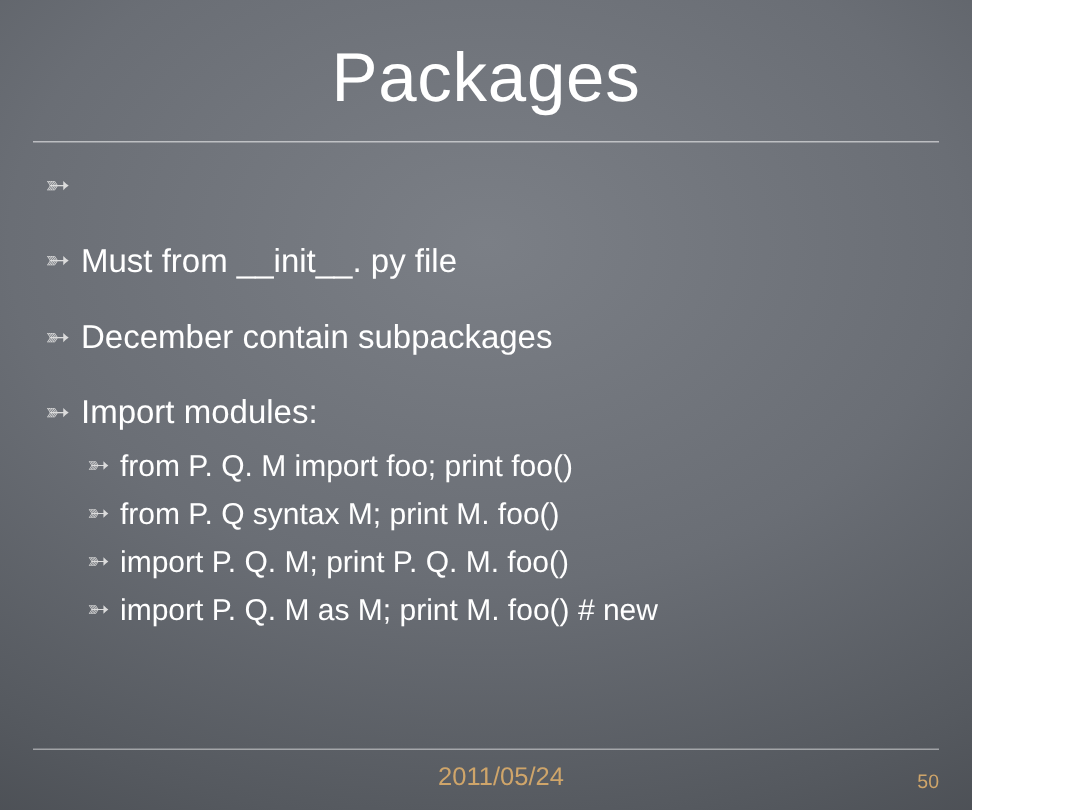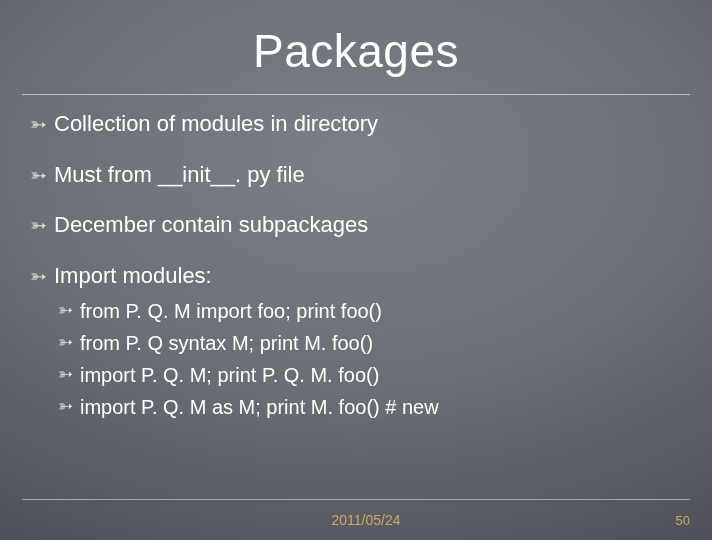--- a/index.html
+++ b/index.html
@@ -4,21 +4,21 @@
 <style>
   html, body {
     margin: 0;
     padding: 0;
     width: 720px;
     height: 540px;
     overflow: hidden;
     font-family: Verdana, Geneva, sans-serif;
   }
   .slide {
-    width: 712px;
+    width: 648px;
     height: 540px;
     background: radial-gradient(ellipse 140% 120% at 50% 30%, #7b7f86 0%, #6a6e75 35%, #55595f 60%, #3e4146 85%, #2c2e31 100%);
     position: relative;
     color: #ffffff;
     box-sizing: border-box;
   }
   .title {
     text-align: center;
     font-size: 46px;
     font-weight: 400;
@@ -73,21 +73,21 @@
     left: 22px;
     right: 22px;
     border-top: 1px solid rgba(255,255,255,0.45);
   }
   .footer-date {
     position: absolute;
     bottom: 12px;
     left: 0;
     right: 0;
     text-align: center;
-    font-size: 14px;
+    font-size: 17px;
     color: #cfa56a;
     padding-left: 20px;
   }
   .footer-num {
     position: absolute;
     bottom: 12px;
     right: 22px;
     font-size: 13px;
     color: #cfa56a;
   }
@@ -97,21 +97,20 @@
 
 <div class="slide">
 
   <div class="title">Packages</div>
   <div class="hr-top"></div>
 
   <div class="content">
 
     <div class="bullet">
       <span class="bicon">➳</span>
-      <span>Collection of modules in directory</span>
     </div>
 
     <div class="bullet">
       <span class="bicon">➳</span>
       <span>Must from __init__. py file</span>
     </div>
 
     <div class="bullet">
       <span class="bicon">➳</span>
       <span>December contain subpackages</span>

